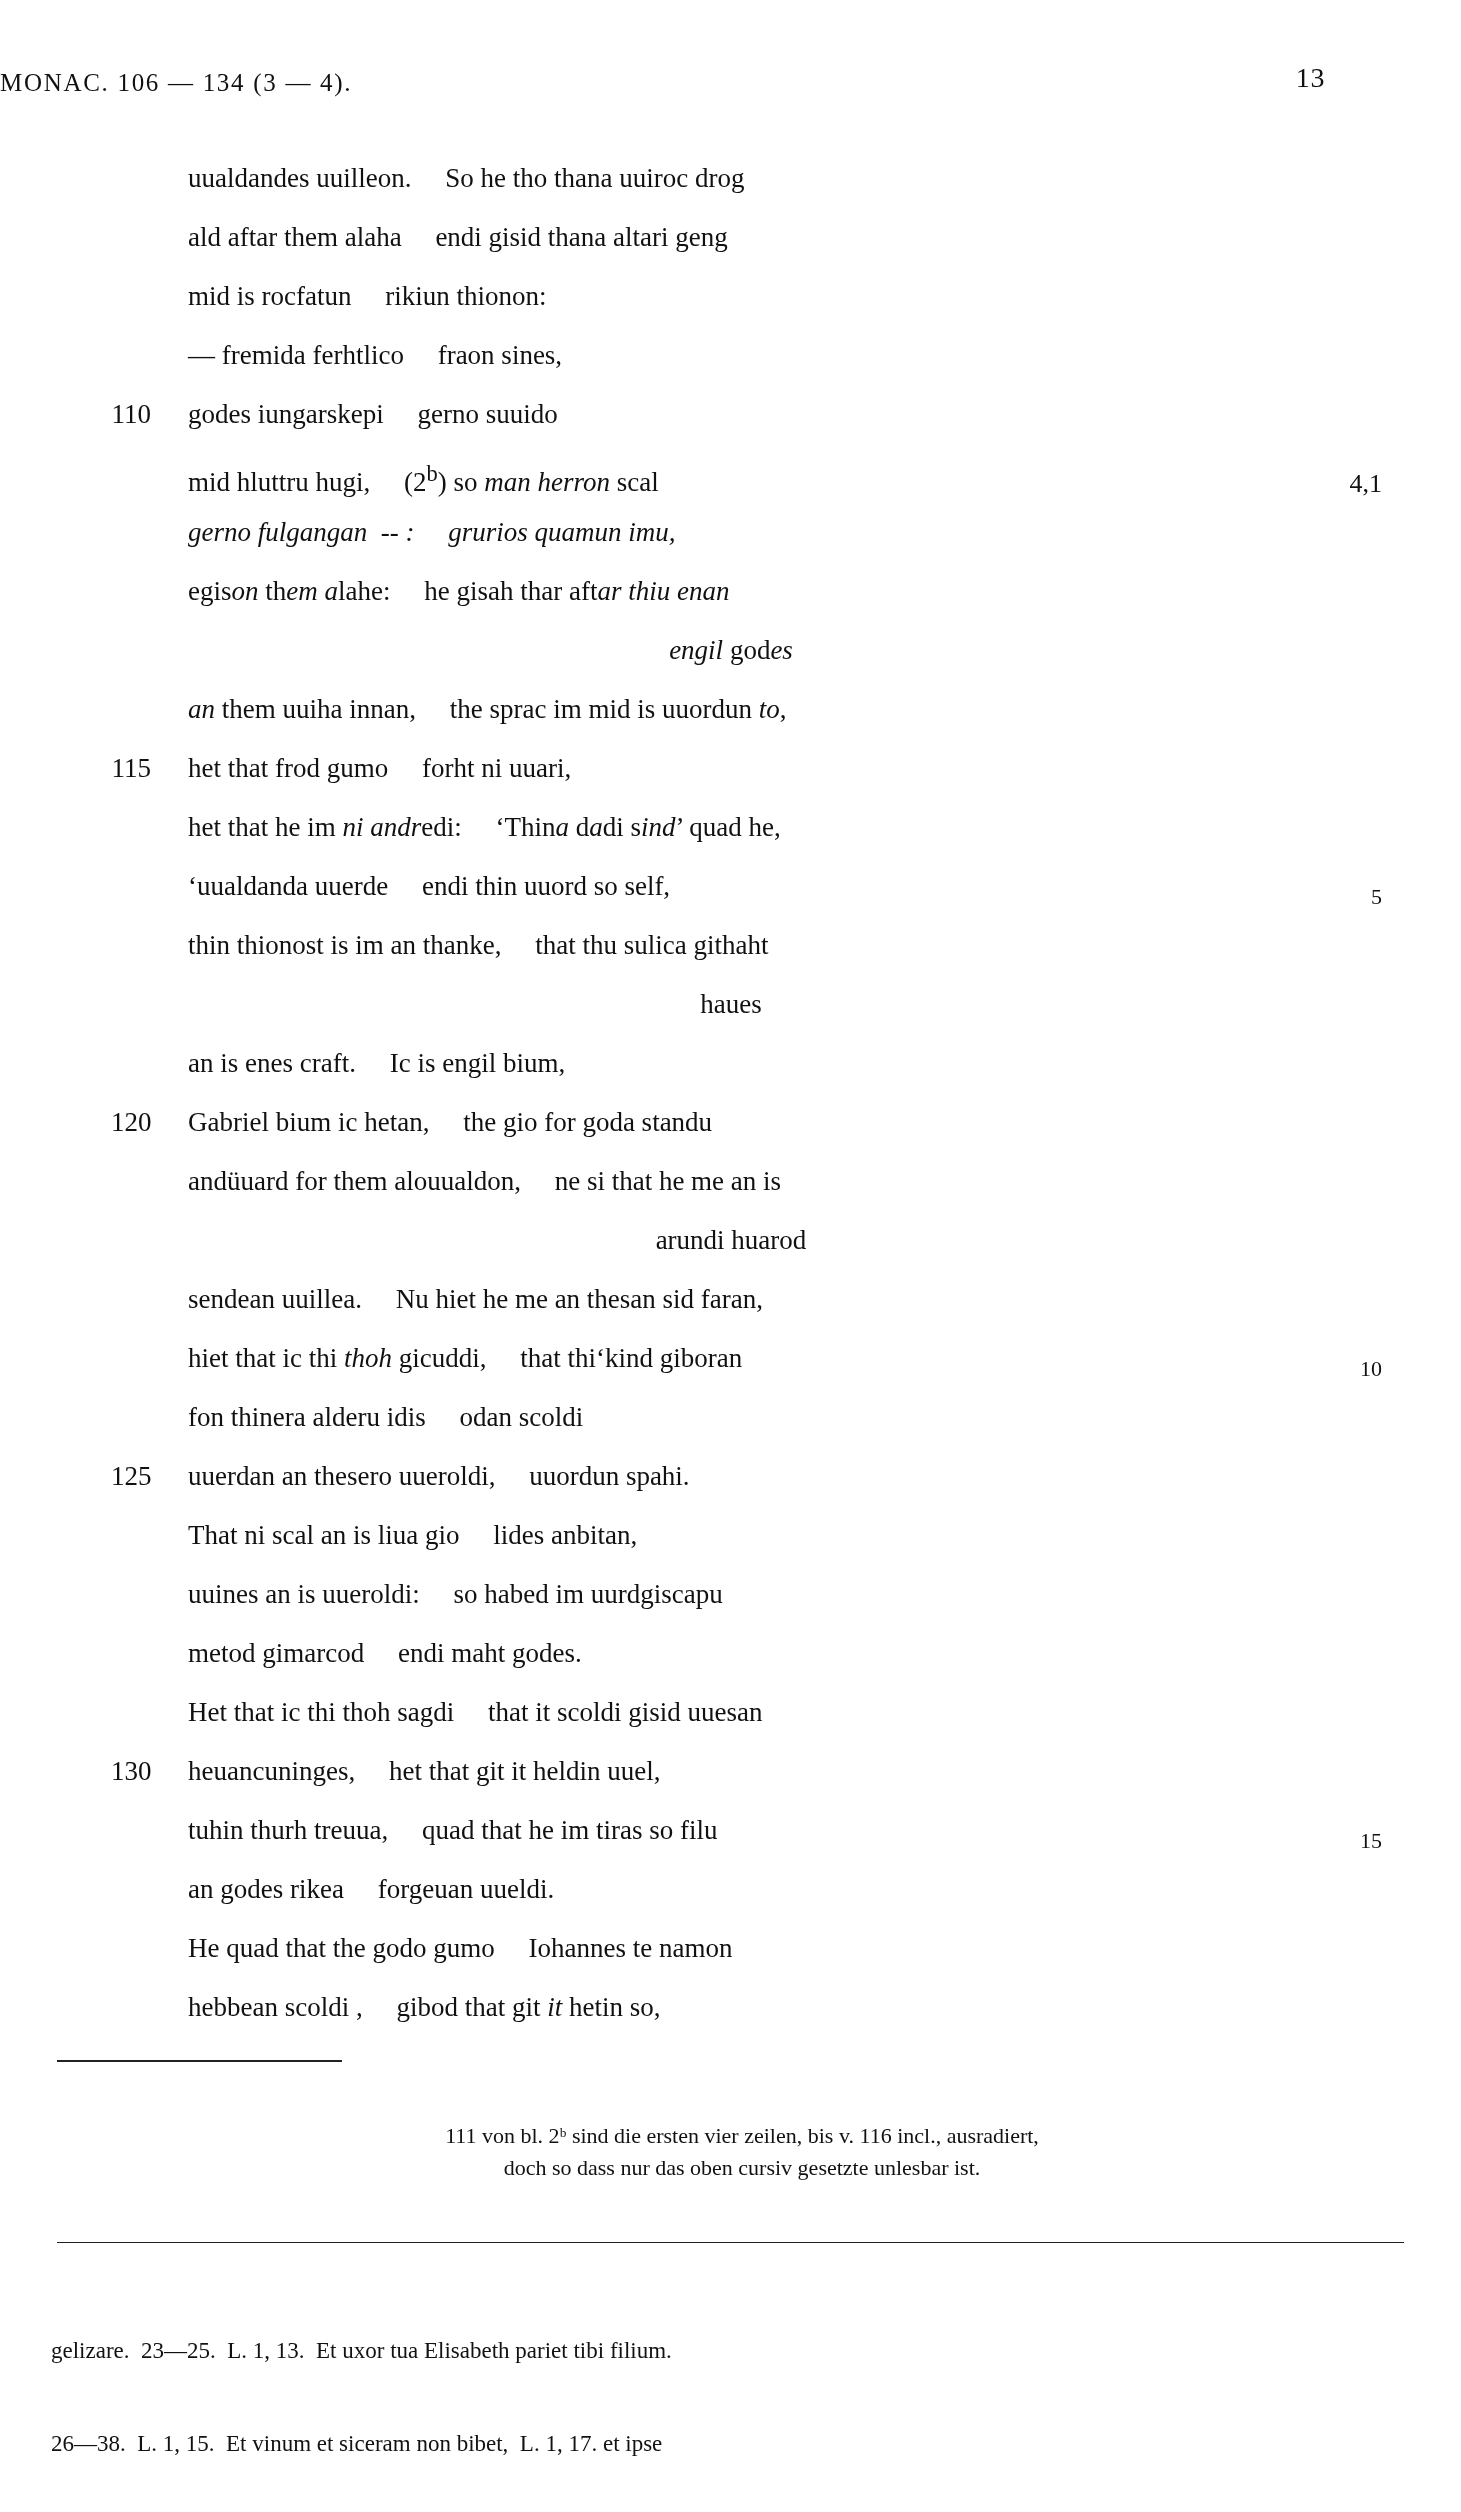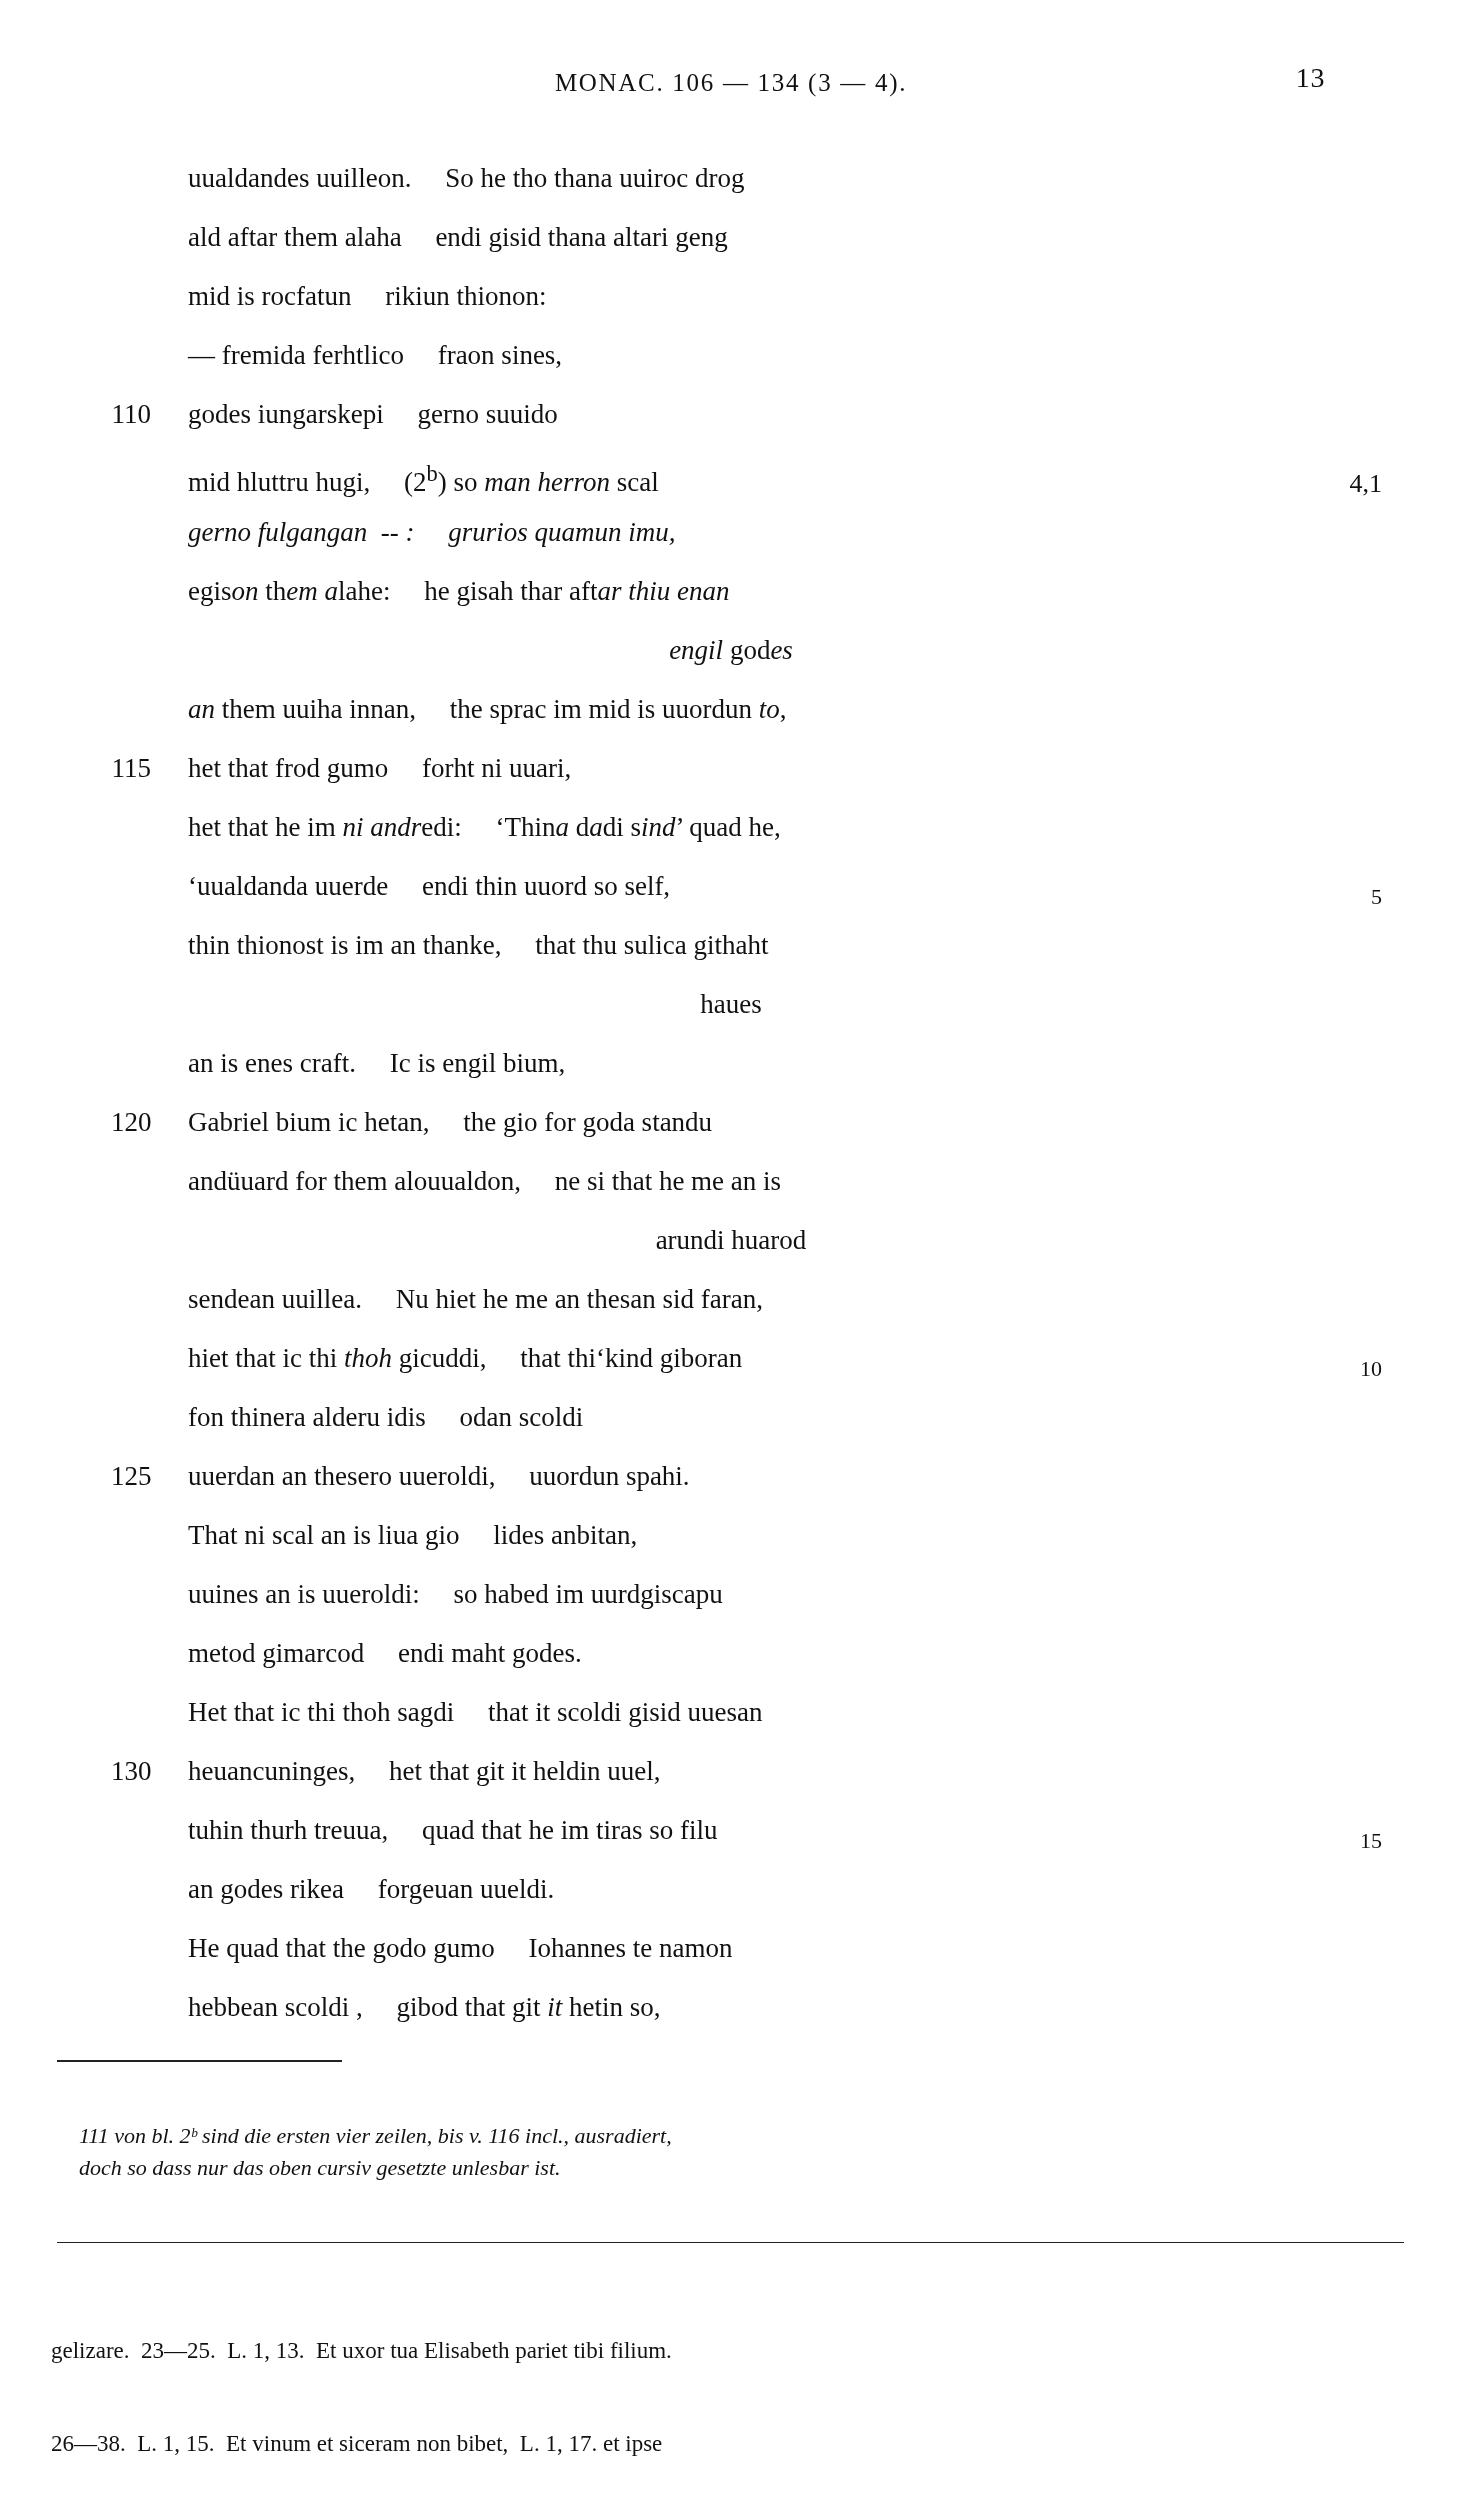--- a/index.html
+++ b/index.html
@@ -26,21 +26,20 @@
   
   .runhead {
     position: relative;
     height: 86px;
   }
   .runhead-title {
     position: absolute;
     left: 0;
     right: 0;
     top: 69px;
-    text-align: center;
     font-size: 25px;
     letter-spacing: 1.7px;
     white-space: pre;
   }
   .runhead-pageno {
     position: absolute;
     right: 137px;
     top: 62px;
     font-size: 28px;
     font-weight: normal;
@@ -104,24 +103,24 @@
     width: 1347px;
     height: 1.7px;
     background: #222;
     margin: 26px 0 0 57px;
   }
 
   
   .fn-italic {
     margin: 26px 57px 0 57px;
     font-size: 22px;
-    font-style: italic;
     line-height: 32px;
     text-indent: 63px;
     white-space: pre-wrap;
+    text-align: center;
   }
   .fn-italic .noind { text-indent: 0; }
 
   .fn-roman {
     margin: 30px 57px 0 51px;
     font-size: 23px;
     line-height: 31px;
     white-space: pre-wrap;
   }
   .fn-line { white-space: pre; }

